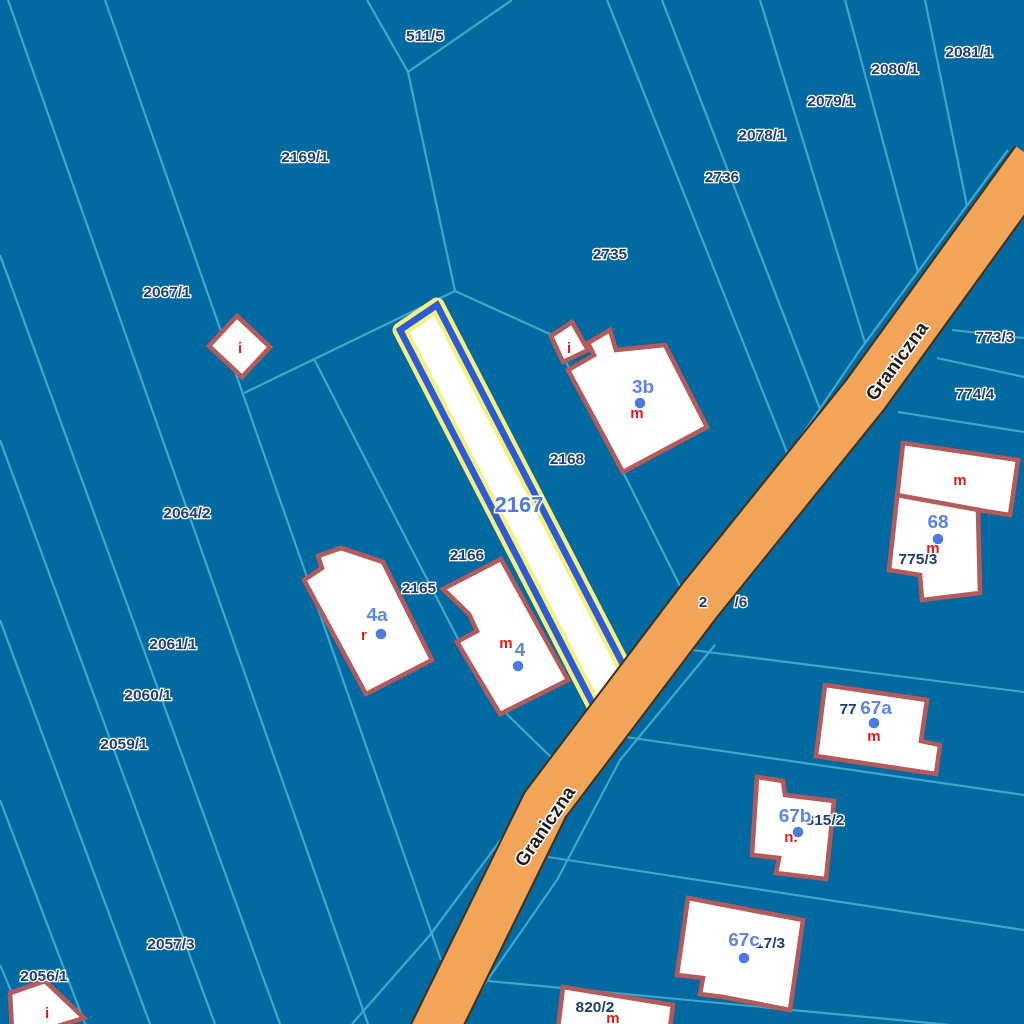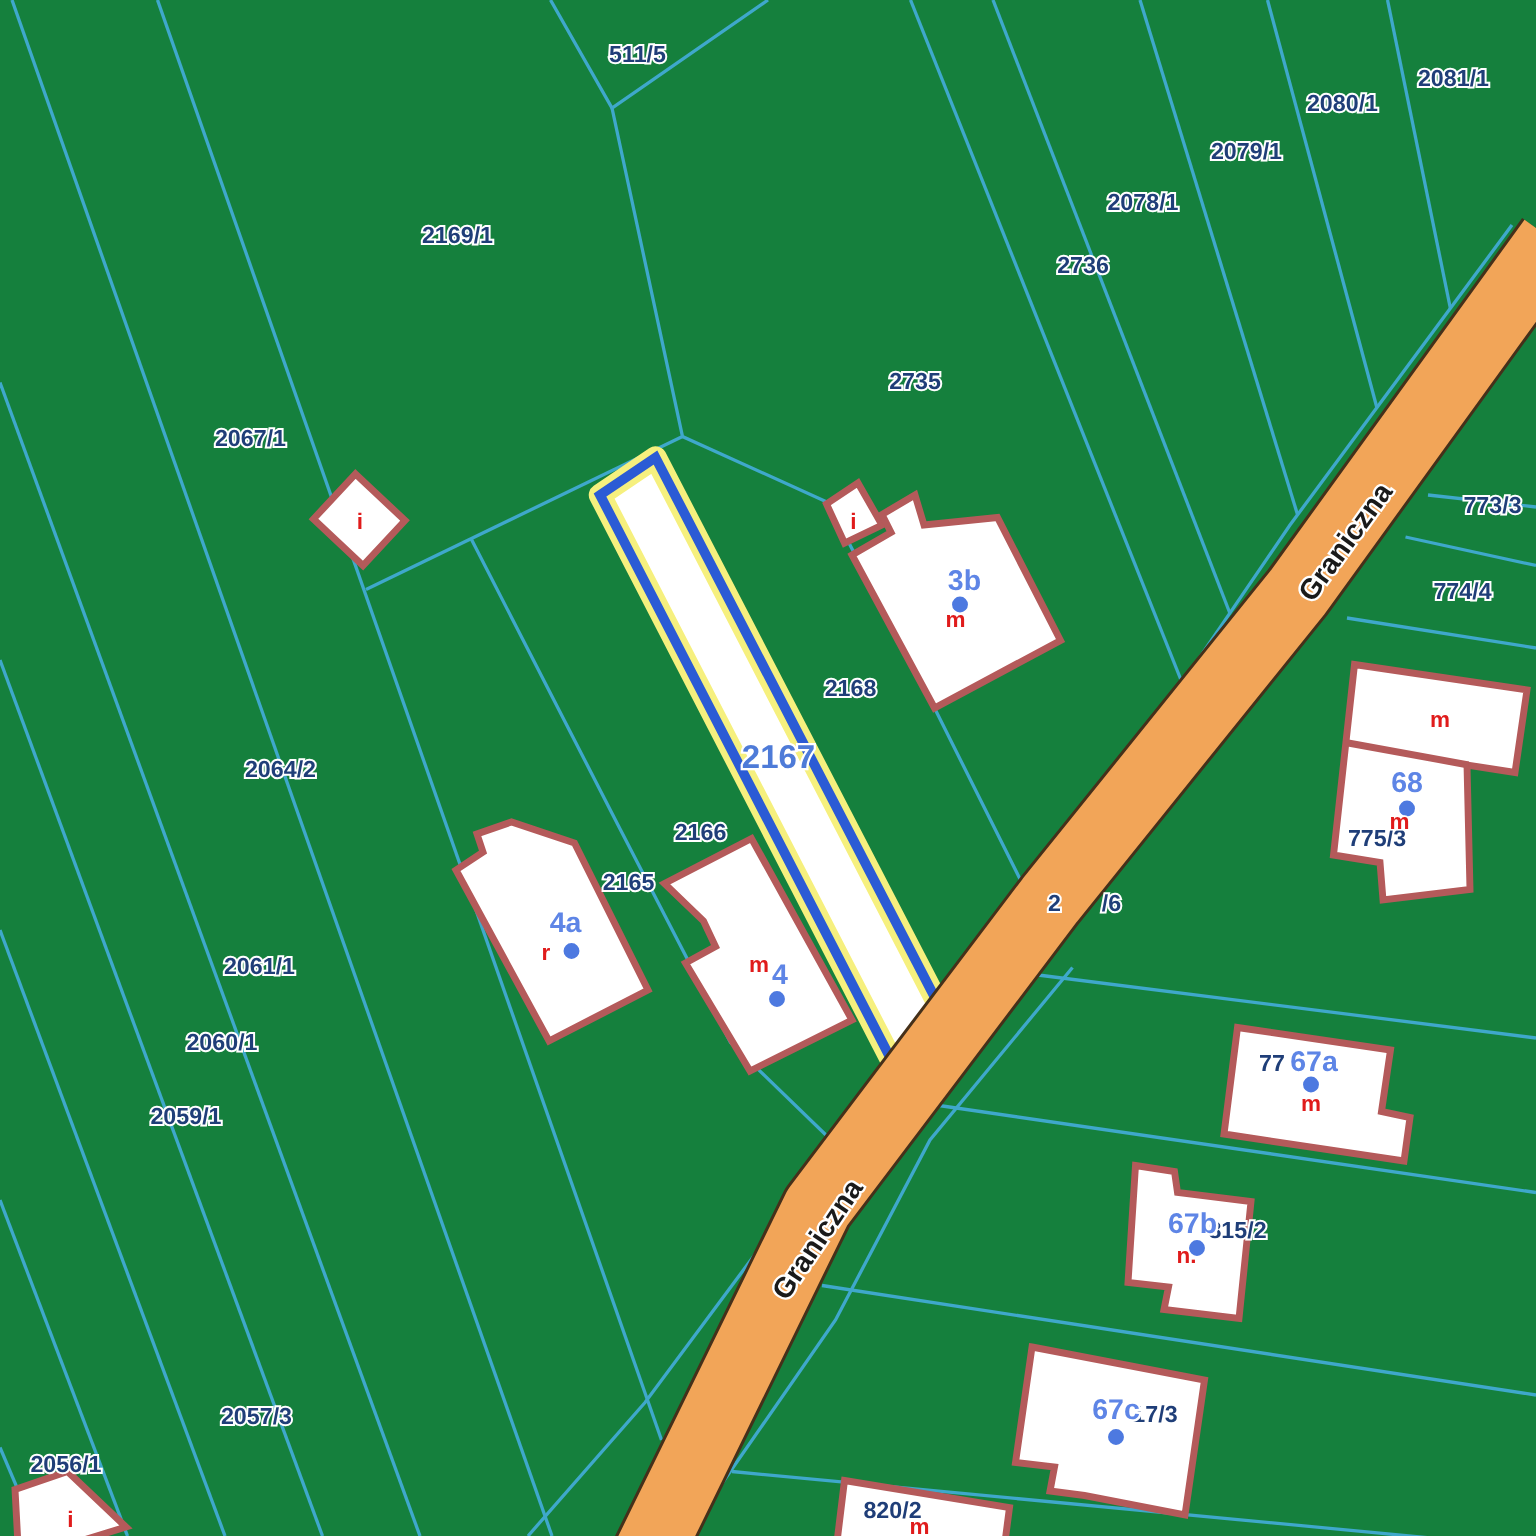--- a/index.html
+++ b/index.html
@@ -1,16 +1,16 @@
 <!DOCTYPE html>
 <html><head>
 <meta charset="utf-8">
 <style>
   html,body{margin:0;padding:0;background:#fff;}
-  .stage{width:1024px;height:1024px;position:relative;overflow:hidden;background:#15803d;}
+  .stage{width:1024px;height:1024px;position:relative;overflow:hidden;background:#0369a1;}
   svg{display:block;}
   text{font-family:"Liberation Sans","DejaVu Sans",sans-serif;}
   .parcel-label{font-size:15.5px;font-weight:bold;fill:#1F3E78;stroke:#ffffff;stroke-width:2.6px;paint-order:stroke;text-anchor:middle;dominant-baseline:middle;}
   .highlight-label{font-size:22px;font-weight:bold;fill:#4E7BD8;stroke:#ffffff;stroke-width:3px;paint-order:stroke;text-anchor:middle;dominant-baseline:middle;}
   .bldg-label{font-size:19px;font-weight:bold;fill:#5E85E6;stroke:#ffffff;stroke-width:3.4px;paint-order:stroke;text-anchor:middle;dominant-baseline:middle;}
   .type-label{font-size:15px;font-weight:bold;fill:#E01B1B;stroke:#ffffff;stroke-width:2px;paint-order:stroke;text-anchor:middle;dominant-baseline:middle;}
   .street-label{font-size:19px;font-weight:bold;fill:#1A1A1A;stroke:#ffffff;stroke-width:3px;paint-order:stroke;text-anchor:middle;dominant-baseline:middle;}
   .cyan{stroke:#3FA8CB;stroke-width:2.2;fill:none;}
   .bldg{stroke:#B45A5A;stroke-width:4.6;fill:#ffffff;stroke-linejoin:miter;}
 </style>

